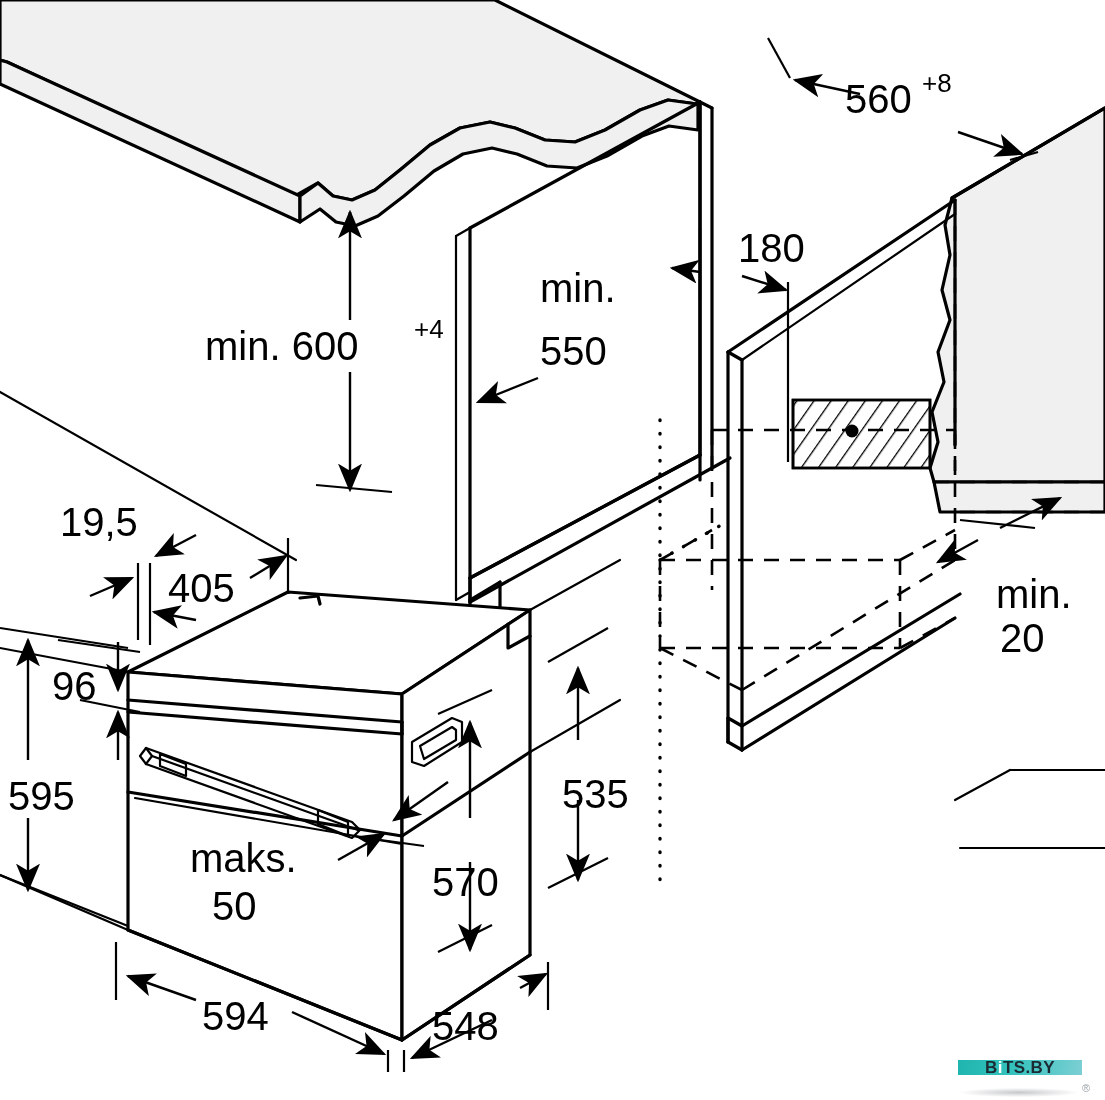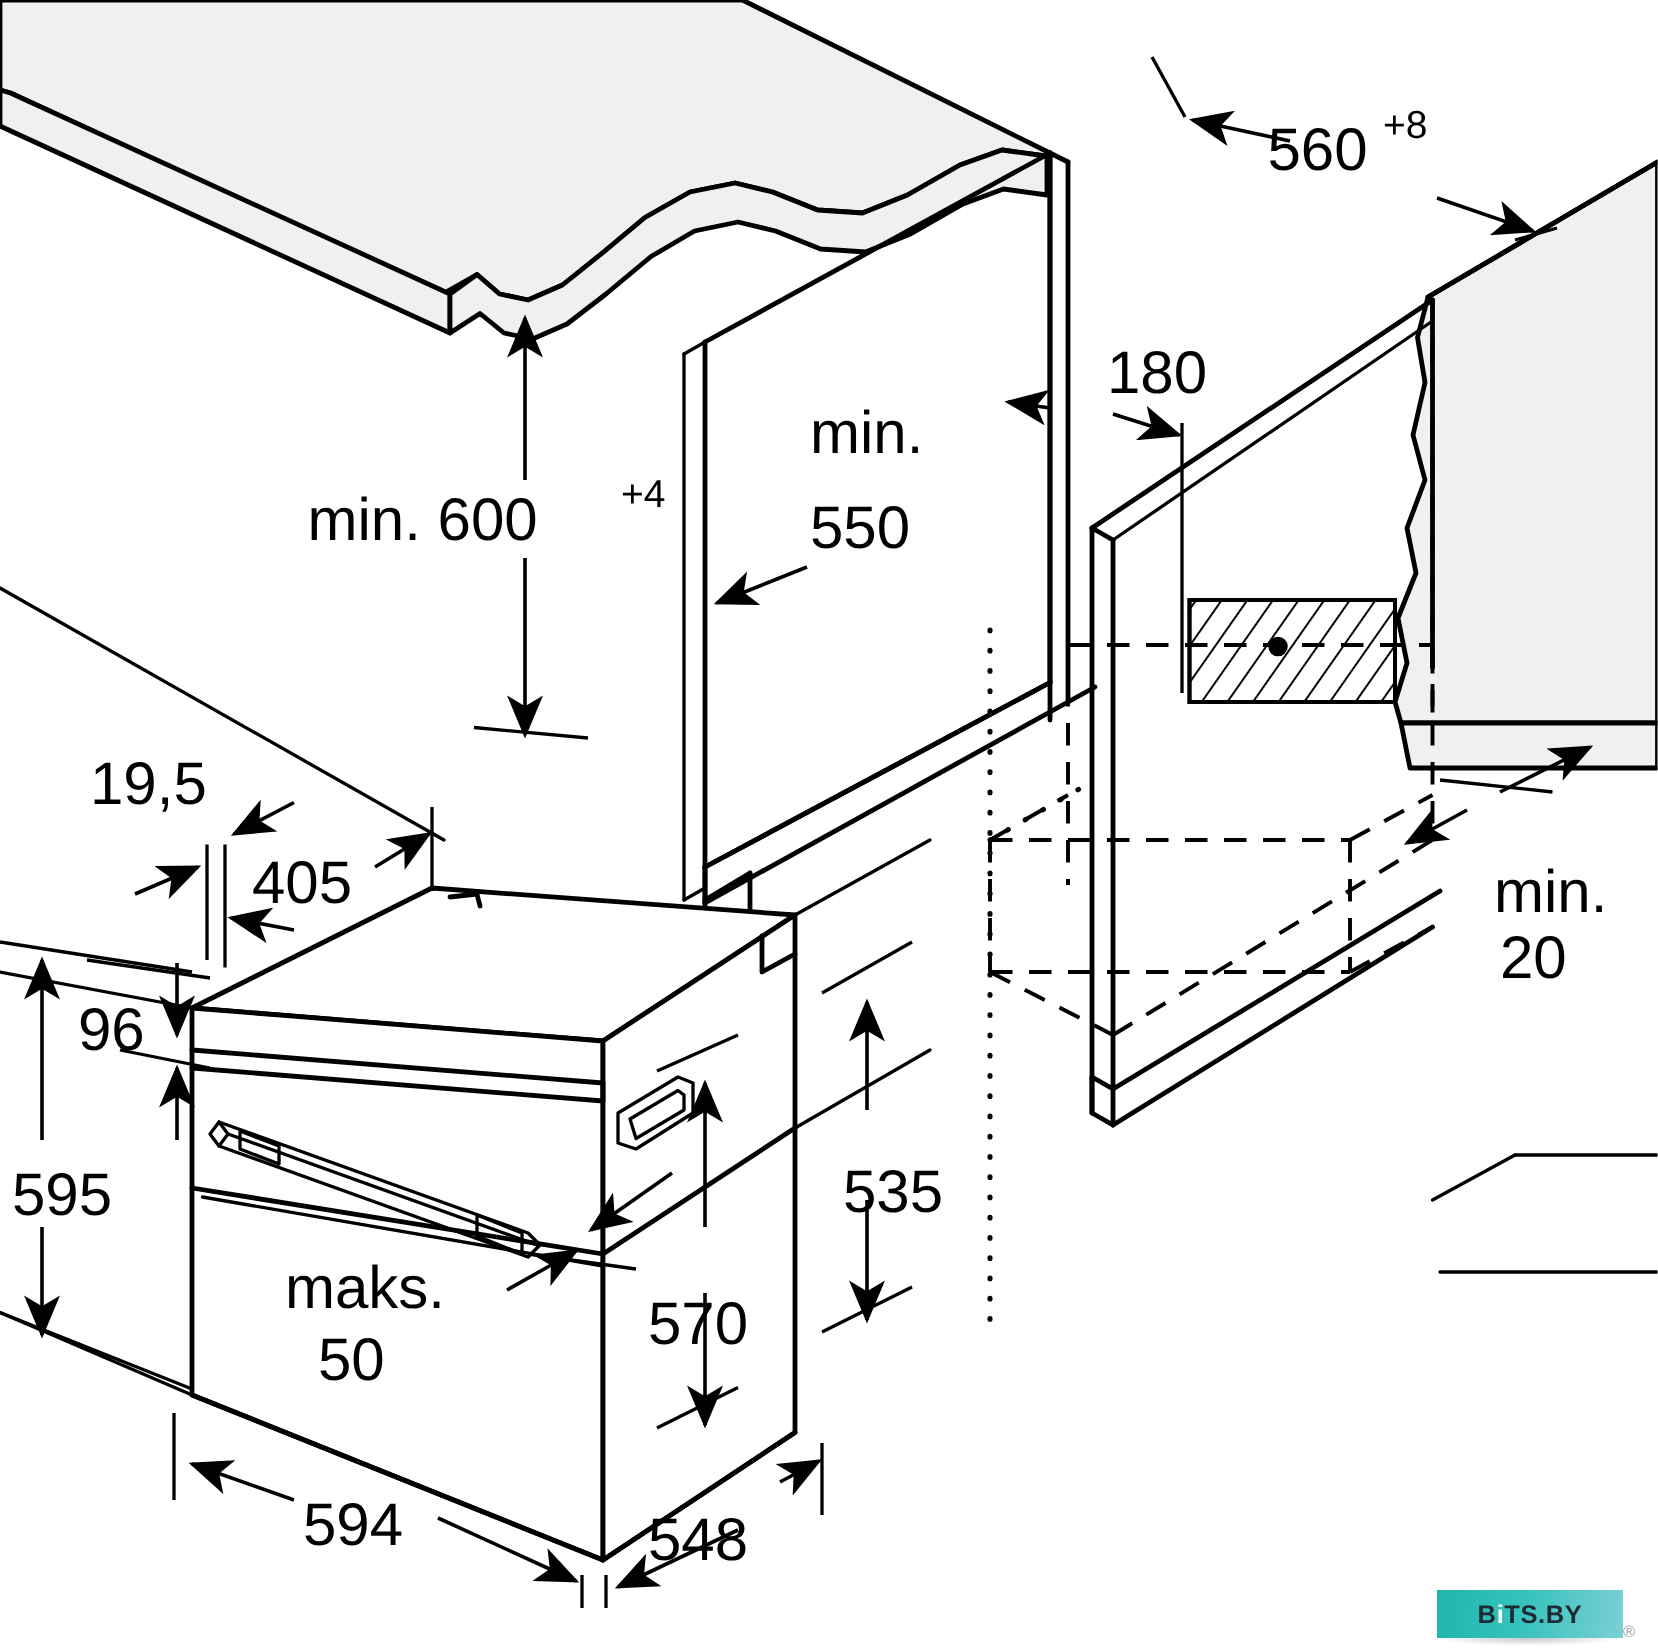--- a/index.html
+++ b/index.html
@@ -48,21 +48,21 @@
     fill: #000000;
     stroke: none;
   }
 
   
   #watermark {
     position: absolute;
     left: 958px;
     top: 1060px;
     width: 124px;
-    height: 32px;
+    height: 15px;
     background: linear-gradient(100deg, #1fb5ae 0%, #35c2bd 45%, #7ccfd4 100%);
     display: flex;
     align-items: center;
     justify-content: center;
   }
   #watermark .wm-text {
     font-family: "Liberation Sans", sans-serif;
     font-size: 17px;
     font-weight: bold;
     letter-spacing: 0.4px;

